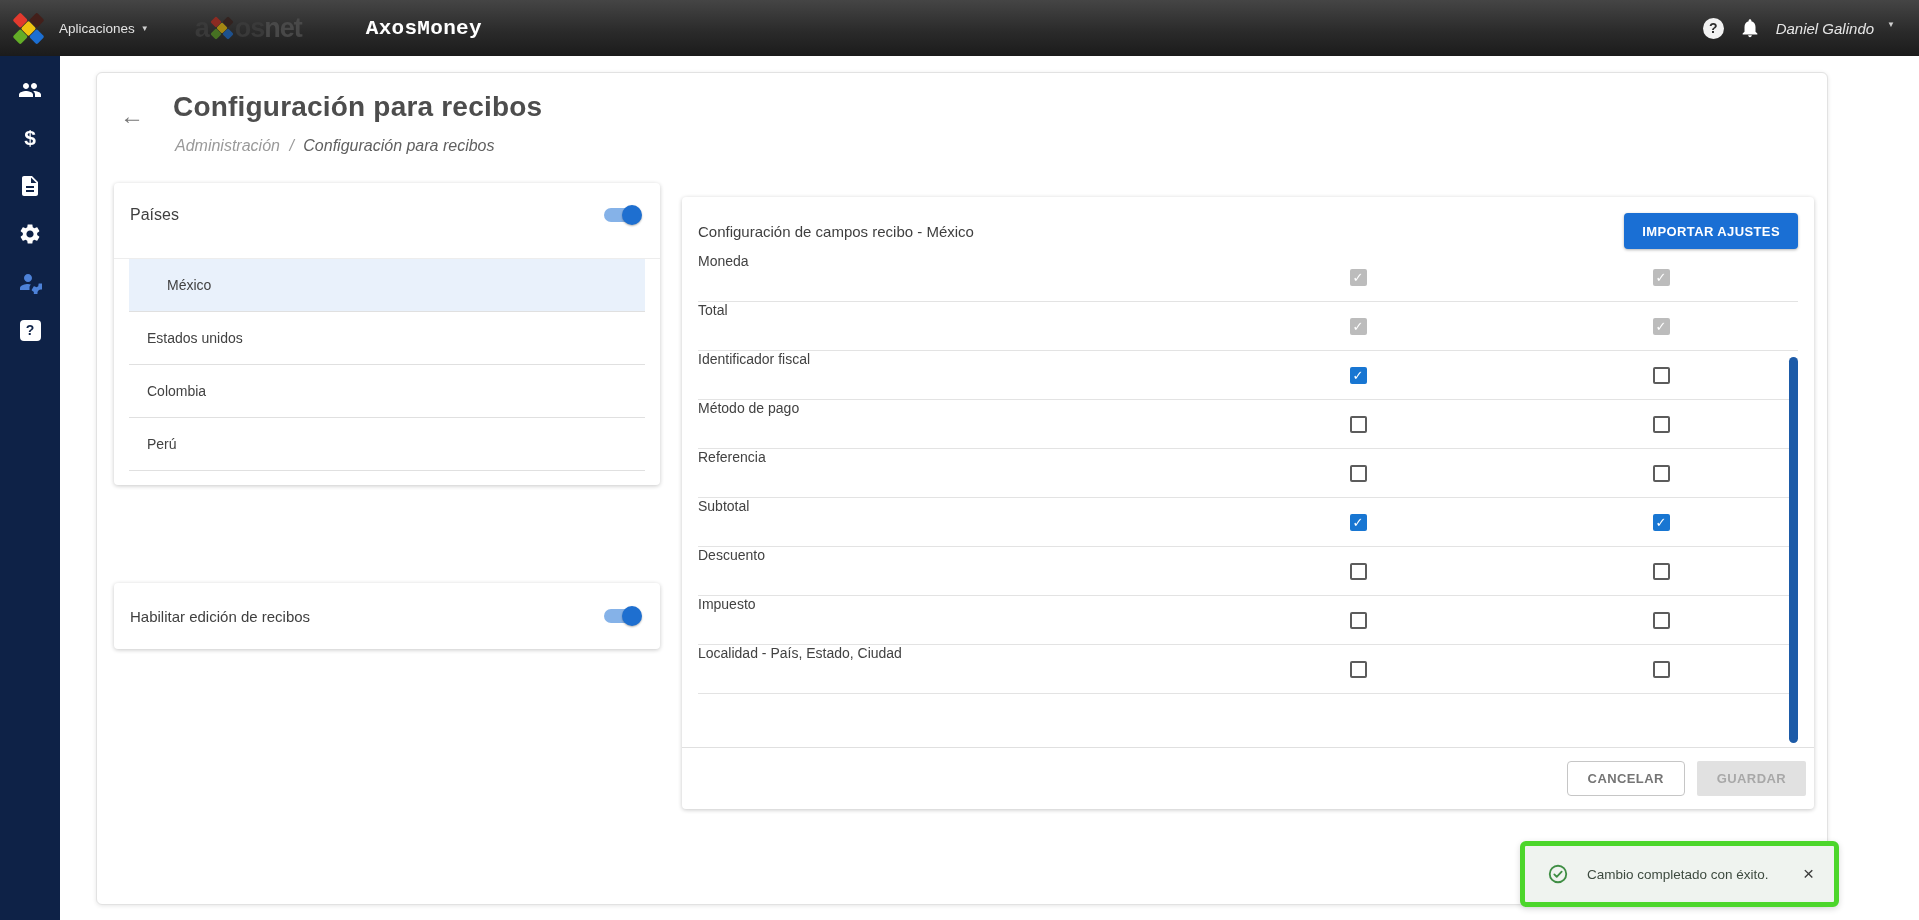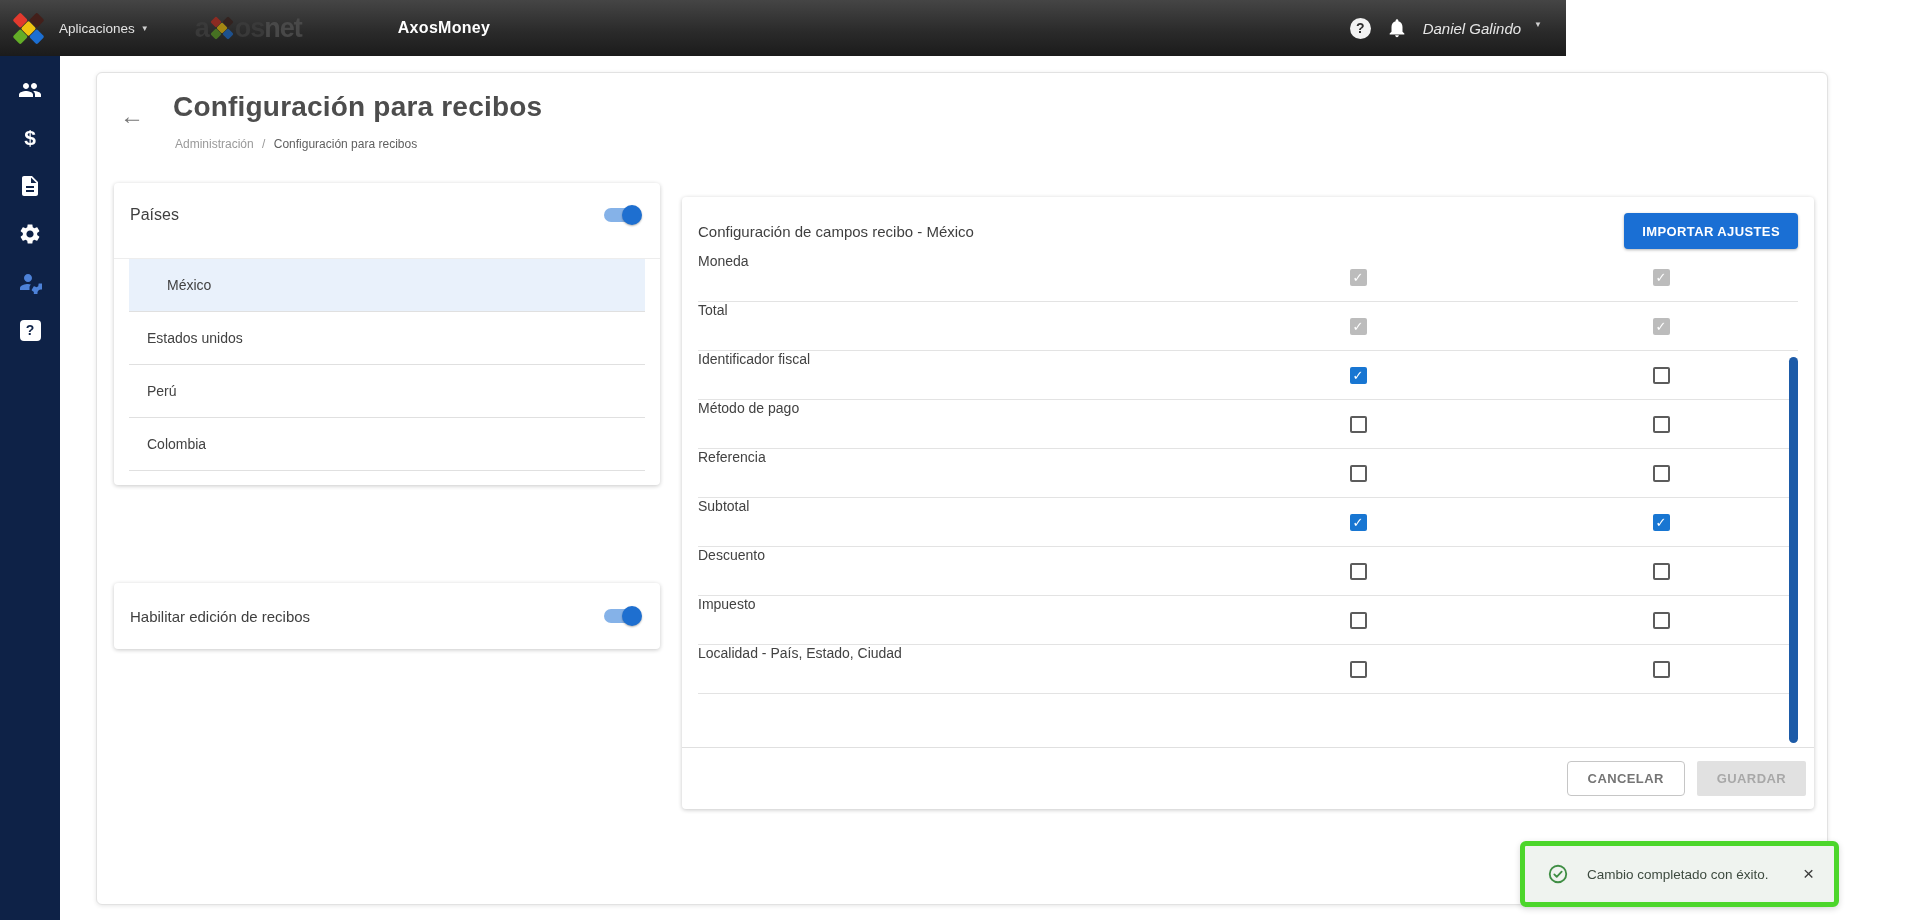--- a/index.html
+++ b/index.html
@@ -1,33 +1,33 @@
 <!DOCTYPE html>
 <html><head>
 <meta charset="utf-8">
 <style>
   * { margin:0; padding:0; box-sizing:border-box; }
   html,body { width:1919px; height:920px; overflow:hidden;
     font-family:"Liberation Sans","DejaVu Sans",sans-serif; background:#ffffff; }
 
   
-  .navbar { position:absolute; left:0; top:0; width:1566px; height:56px;
+  .navbar { position:absolute; left:0; top:0; width:1919px; height:56px;
     background:linear-gradient(180deg,#454545 0%,#2b2b2b 55%,#1b1b1b 100%);
     display:flex; align-items:center; z-index:30; }
   .nav-left { display:flex; align-items:center; padding-left:12px; }
   .apps-item { display:flex; align-items:center; margin-left:14px; color:#e3e3e3;
     font-size:13.5px; cursor:pointer; }
   .caret { font-size:8px; margin-left:6px; color:#cfcfcf; }
   .watermark { display:flex; align-items:center; margin-left:46px; font-weight:bold;
     font-size:27px; letter-spacing:-1px; opacity:.85; }
   .wm-dark { color:#3c3c3c; }
   .wm-mid  { color:#4e4e4e; }
   .wm-x { margin:0 1px; display:flex; }
-  .app-title { color:#ffffff; font-size:16px; font-weight:bold; letter-spacing:.3px;
-    margin-left:96px; }
+  .app-title { color:#ffffff; font-size:21px; font-weight:bold; letter-spacing:.3px;
+    margin-left:64px;font-family:Liberation Mono, monospace; }
   .nav-right { margin-left:auto; display:flex; align-items:center; gap:15px; padding-right:24px; }
   .help-circle { width:21px; height:21px; border-radius:50%; background:#f2f2f2;
     color:#2d2d2d; font-size:14px; font-weight:bold; display:flex; align-items:center;
     justify-content:center; cursor:pointer; }
   .bell { width:22px; height:22px; cursor:pointer; }
   .user-item { display:flex; color:#e6e6e6; font-size:15px;
     cursor:pointer; gap:7px;font-style:italic; }
 
   
   .sidebar { position:absolute; left:0; top:56px; width:60px; height:864px;
@@ -43,21 +43,21 @@
     justify-content:center; }
 
   
   .container { position:absolute; left:96px; top:72px; width:1732px; height:833px;
     background:#ffffff; border:1px solid #e2e2e2; border-radius:6px;
     box-shadow:0 1px 4px rgba(0,0,0,.10); }
   .back-arrow { position:absolute; left:22px; top:30px; width:26px; height:26px;
     color:#757575; font-size:24px; cursor:pointer; line-height:26px; text-align:center; }
   .page-title { position:absolute; left:76px; top:18px; font-size:28px; font-weight:bold;
     color:#4d4d4d; letter-spacing:.2px; }
-  .breadcrumb { position:absolute; left:78px; top:64px; font-size:12px; color:#9a9a9a; }
+  .breadcrumb { position:absolute; left:78px; top:64px; font-size:16px; color:#9a9a9a;font-style:italic; }
   .breadcrumb .bc-parent { color:#9a9a9a; cursor:pointer; }
   .breadcrumb .bc-sep { color:#9a9a9a; margin:0 5px; }
   .breadcrumb .bc-current { color:#5f5f5f; }
 
   .card { position:absolute; background:#ffffff; border-radius:4px;
     box-shadow:0 1px 4px rgba(0,0,0,.22); }
 
   
   .countries-card { left:17px; top:110px; width:546px; }
   .countries-header { height:76px; display:flex; align-items:center;
@@ -225,24 +225,24 @@
       </div>
     </div>
     <div class="country-list">
       <div class="crow" data-selected="true">
         <span>México</span>
       </div>
       <div class="crow" data-selected="false">
         <span>Estados unidos</span>
       </div>
       <div class="crow" data-selected="false">
+        <span>Colombia</span>
+      </div>
+      <div class="crow" data-selected="false">
         <span>Perú</span>
-      </div>
-      <div class="crow" data-selected="false">
-        <span>Colombia</span>
       </div>
     </div>
   </div>
 
   <div class="card edit-card">
     <span class="edit-label">Habilitar edición de recibos</span>
     <div class="toggle">
       <div class="track"></div>
       <div class="knob"></div>
     </div>

